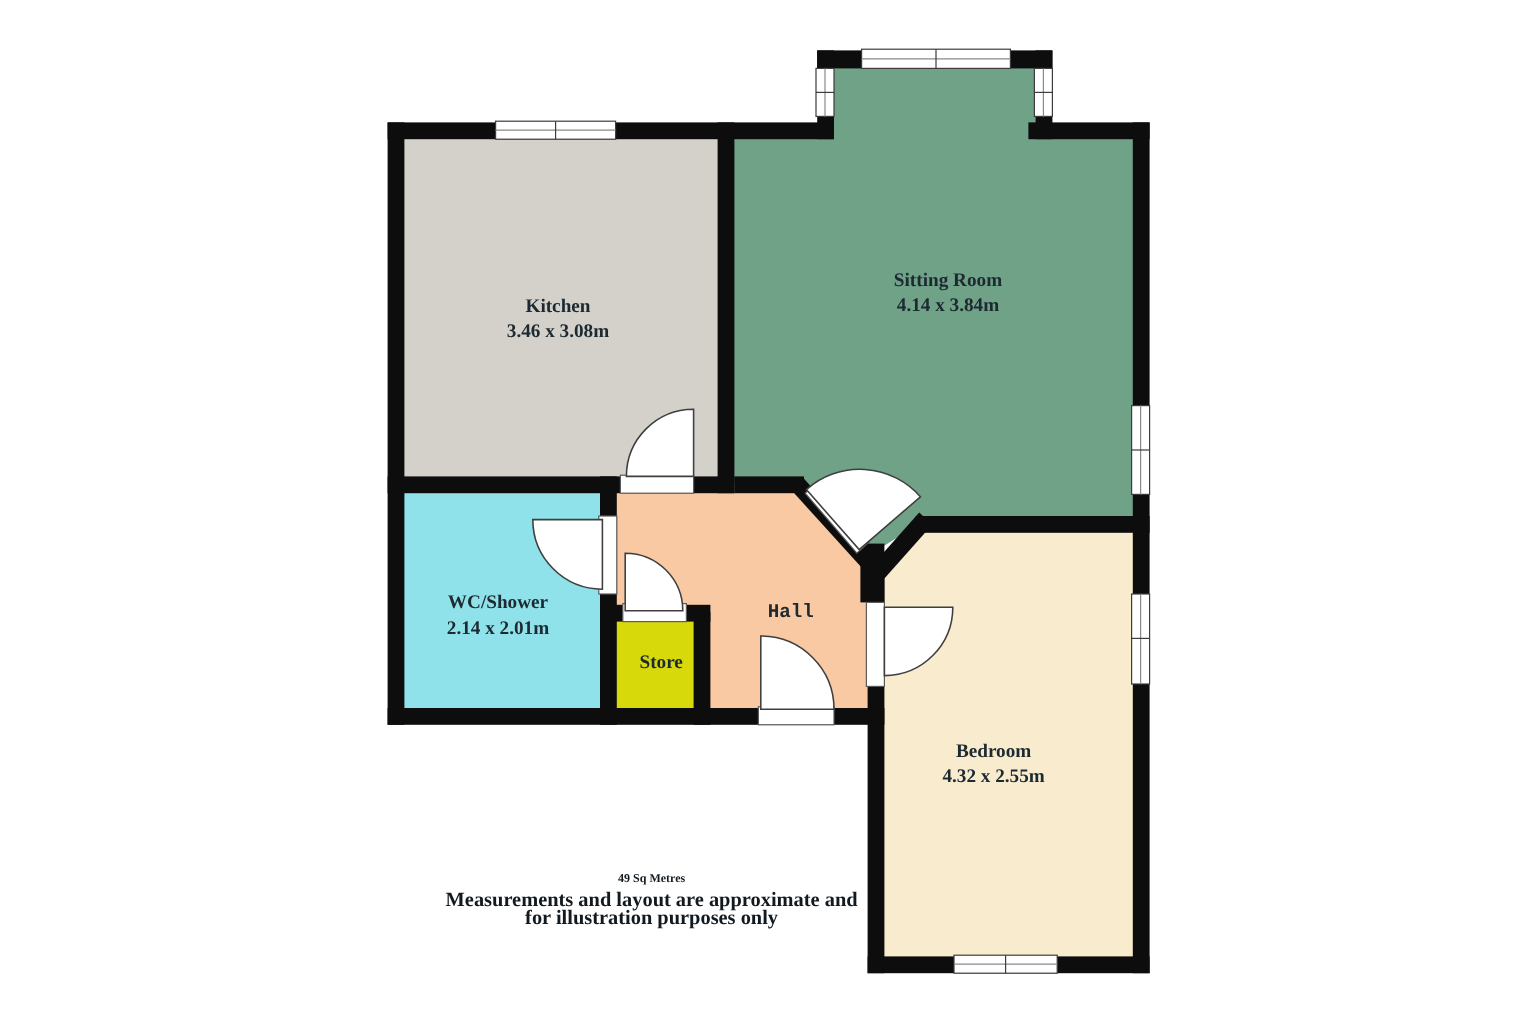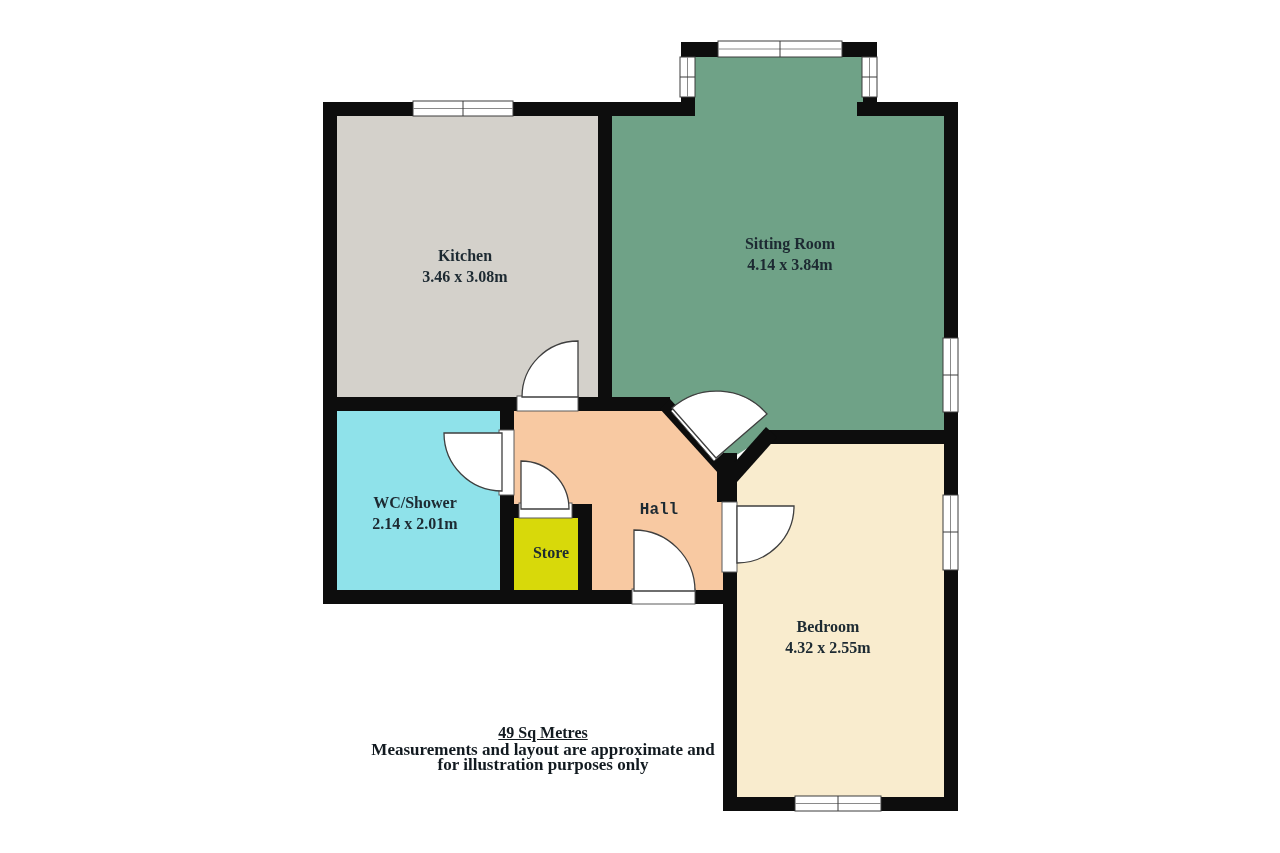--- a/index.html
+++ b/index.html
@@ -37,23 +37,22 @@
   .footer-note {
     position: absolute;
     transform: translateX(-50%);
     text-align: center;
     color: #121a20;
     font-weight: bold;
     white-space: nowrap;
     pointer-events: none;
   }
   .footer-note .area {
-    font-size: 16px;
+    font-size: 10px;
     line-height: 18px;
-    text-decoration: underline;
   }
   .footer-note .disclaimer {
     font-size: 17px;
     line-height: 15px;
   }
   .win { stroke: #3c3c3c; stroke-width: 1; }
   .win-mid { stroke: #8a8a8a; stroke-width: 1; fill: none; }
   .frame { stroke: #5a5a5a; stroke-width: 1; }
   .fan { stroke: #3f3f3f; stroke-width: 1.3; }
 </style>
@@ -149,21 +148,21 @@
       <path class="fan" d="M737,506 L794,506 A57,57 0 0 1 737,563 Z" fill="#ffffff"></path>
       <path class="fan" d="M716,458 L767,414 A67,67 0 0 0 672,408 Z" fill="#ffffff"></path>
     </g>
   </svg>
 
   <div class="room-label" style="left:465px; top:245px;">
     <span>Kitchen</span>
     <span class="dims">3.46 x 3.08m</span>
   </div>
 
-  <div class="room-label" style="left:790px; top:233px;">
+  <div class="room-label" style="left:790px; top:223px;">
     <span>Sitting Room</span>
     <span class="dims">4.14 x 3.84m</span>
   </div>
 
   <div class="room-label" style="left:415px; top:492px;">
     <span>WC/Shower</span>
     <span class="dims">2.14 x 2.01m</span>
   </div>
 
   <div class="room-label" style="left:551px; top:542px;">

